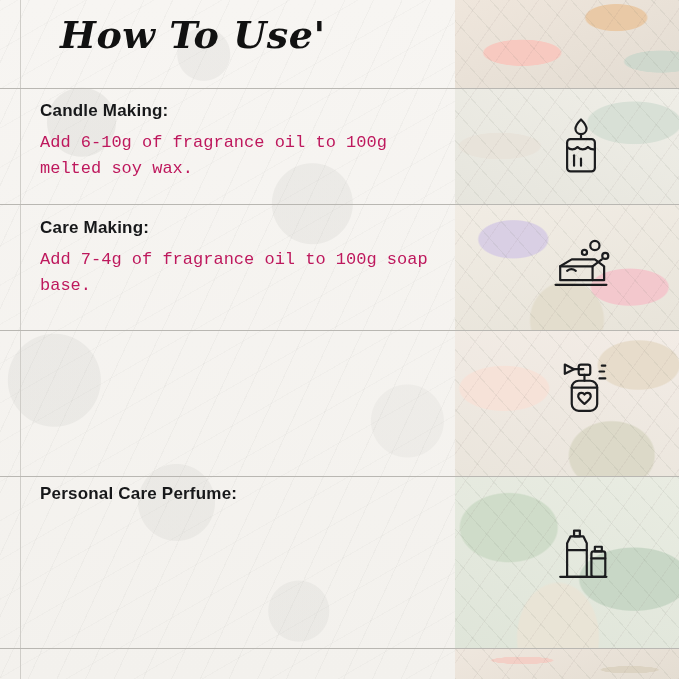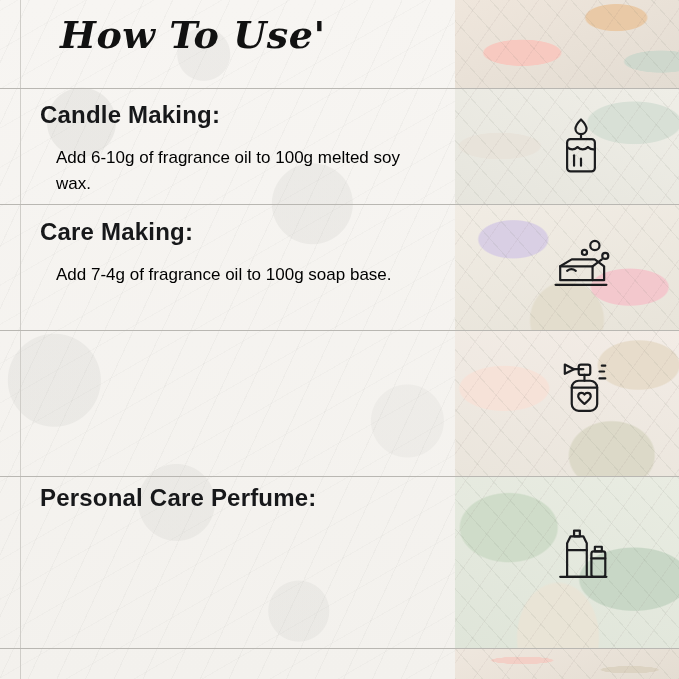--- a/index.html
+++ b/index.html
@@ -150,30 +150,30 @@
 
   .section {
     position: absolute;
     left: 40px;
     width: 400px;
   }
   .section h2 {
     margin: 0 0 9px 0;
     font-family: "Liberation Sans", sans-serif;
     font-weight: 700;
-    font-size: 24px;
+    font-size: 17px;
     letter-spacing: 0.2px;
     color: #17181a;
   }
   .section p {
-    margin: 16px;
-    font-family: Liberation Sans, sans-serif;
+    margin: 0;
+    font-family: Liberation Mono, monospace;
     font-size: 17px;
     line-height: 1.52;
-    color: #000000;
+    color: #be185d;
   }
 
   
   .icon-plate {
     position: absolute;
     right: 56px;
     width: 84px;
     height: 84px;
     display: flex;
     align-items: center;

